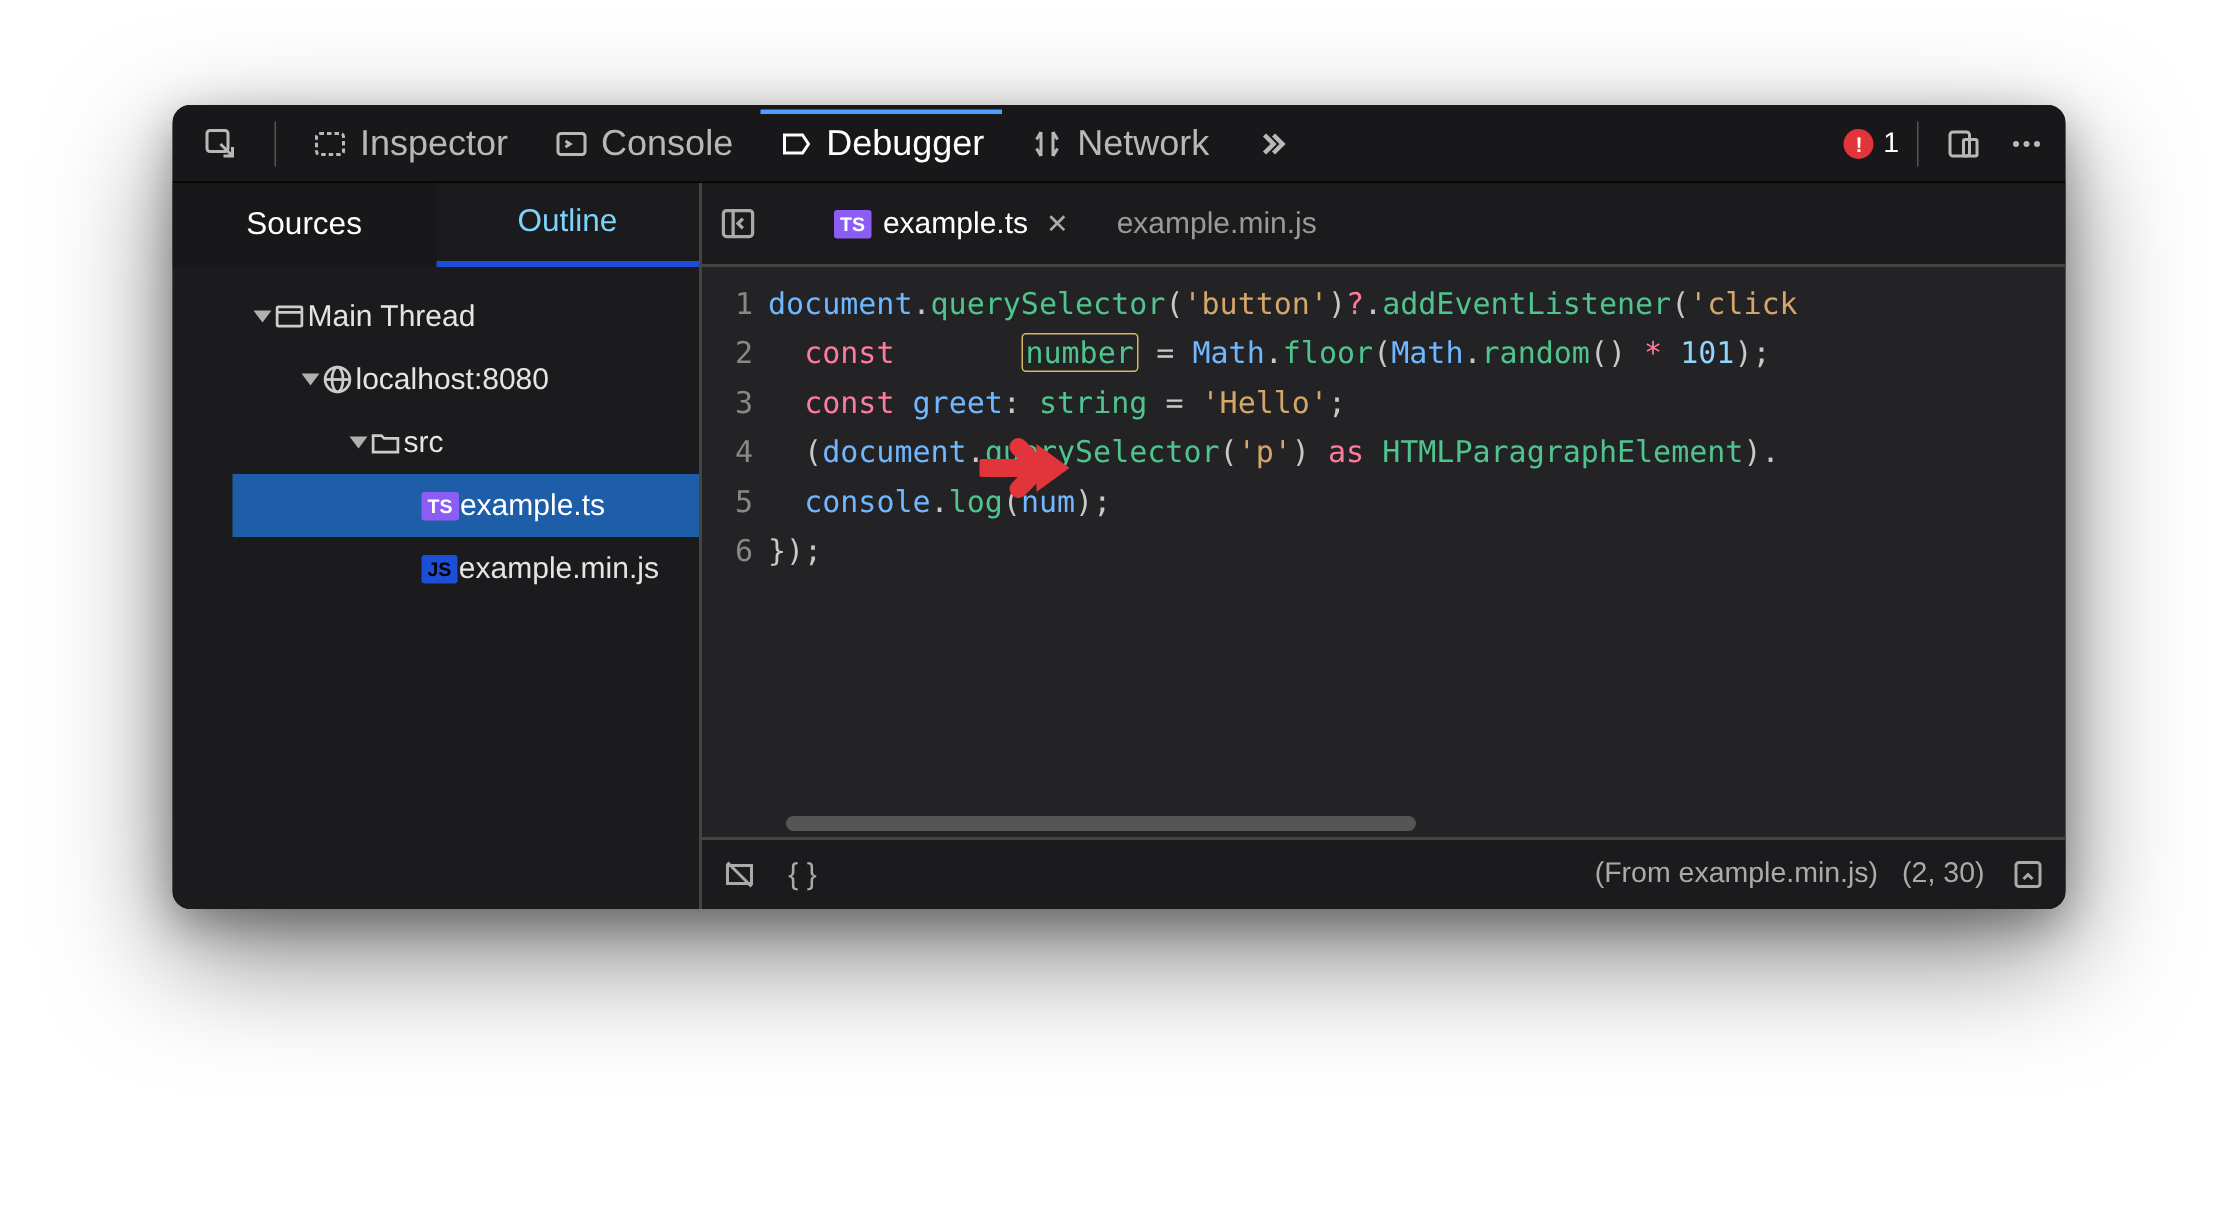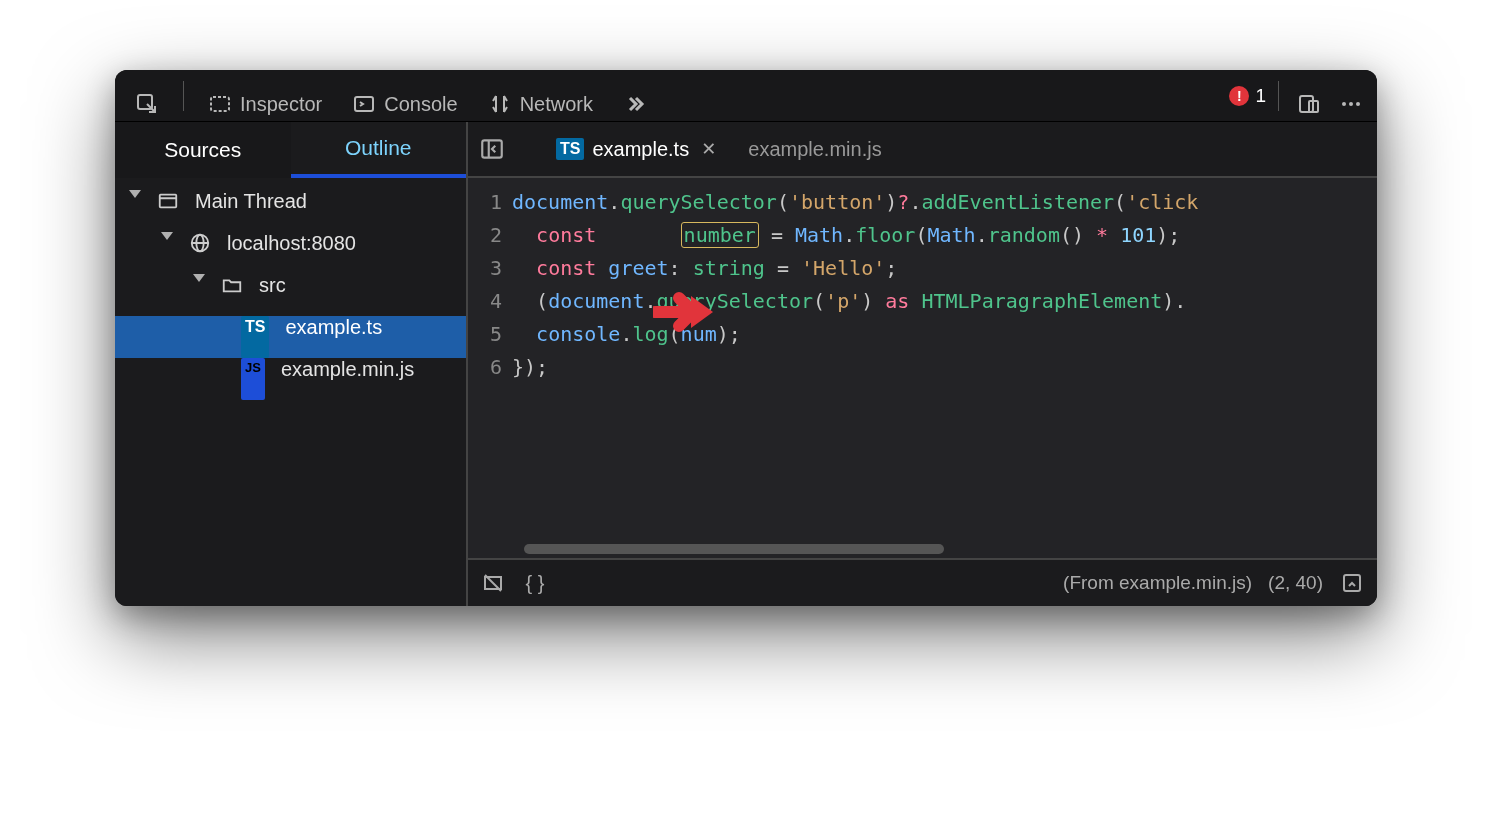--- a/index.html
+++ b/index.html
@@ -47,26 +47,26 @@
   background: #18181a;
   height: 52px;
   display: flex;
   align-items: center;
   border-bottom: 1px solid #000;
   padding: 0 8px;
   gap: 6px;
 }
 .toolbar-btn {
   display: flex;
-  align-items: flex-end;
+  align-items: center;
   gap: 8px;
   padding: 0 12px;
   height: 46px;
   color: #b8b8b8;
-  font-size: 20px;
+  font-size: 24px;
   cursor: pointer;
   border-bottom: 3px solid transparent;
   border-top: 3px solid transparent;
 }
 .toolbar-btn.active {
   color: #fff;
   border-top-color: #4aa1ff;
 }
 .divider { width: 1px; height: 30px; background: #555; margin: 0 6px; }
 .toolbar-spacer { flex: 1; }
@@ -117,40 +117,42 @@
   color: #fff;
   background: #18181a;
   border-bottom: none;
 }
 .tree {
   padding: 12px 0;
   font-size: 20px;
 }
 .tree-row {
   display: flex;
+  align-items: center;
   height: 42px;
-  gap: 16px;
+  gap: 1px;
   cursor: pointer;
   color: #e4e4e4;
   white-space: nowrap;
+  margin-left: 40px;
 }
 .tree-row.selected {
   background: #1e5ea8;
   color: #fff;
 }
 .chev {
   width: 0; height: 0;
   border-left: 6px solid transparent;
   border-right: 6px solid transparent;
   border-top: 8px solid #b0b0b0;
 }
 .badge-ts {
-  background: #0369a1;
-  color: #fff;
-  font-size: 16px;
+  background: #8b5cf6;
+  color: #fff;
+  font-size: 13px;
   font-weight: bold;
   padding: 2px 4px;
   border-radius: 2px;
 }
 .badge-js {
   background: #1d4ed8;
   color: #000;
   font-size: 13px;
   font-weight: bold;
   padding: 2px 4px;
@@ -284,20 +286,26 @@
           <rect x="3" y="5" width="18" height="14" rx="2" stroke-dasharray="3 2"></rect>
         </svg>
       <span>Inspector</span>
     </div>
     <div class="toolbar-btn">
       <svg class="icon-svg" viewBox="0 0 24 24" fill="none" stroke="#b8b8b8" stroke-width="2">
           <rect x="3" y="5" width="18" height="14" rx="2"></rect>
           <path d="M8 10l3 2-3 2"></path>
         </svg>
       <span>Console</span>
+    </div>
+    <div class="toolbar-btn active">
+      <svg class="icon-svg" viewBox="0 0 24 24" fill="none" stroke="#fff" stroke-width="2">
+          <path d="M4 6h12l4 6-4 6H4z"></path>
+        </svg>
+      <span>Debugger</span>
     </div>
     <div class="toolbar-btn">
       <svg class="icon-svg" viewBox="0 0 24 24" fill="none" stroke="#b8b8b8" stroke-width="2">
           <path d="M8 4v16M16 4v16M8 4l-3 5M8 20l-3-5M16 4l3 5M16 20l3-5"></path>
         </svg>
       <span>Network</span>
     </div>
     <div class="toolbar-btn">
       <svg class="icon-svg" viewBox="0 0 24 24" fill="none" stroke="#b8b8b8" stroke-width="3">
           <path d="M7 6l6 6-6 6M13 6l6 6-6 6"></path>
@@ -409,21 +417,21 @@
           <svg width="24" height="24" viewBox="0 0 24 24" fill="none" stroke="#aaa" stroke-width="2">
               <path d="M4 6h16v12H4z"></path>
               <line x1="4" y1="4" x2="20" y2="20"></line>
             </svg>
         </div>
         <div class="status-icon">
           <span style="color:#aaa;font-size:20px">{ }</span>
         </div>
         <div class="spacer"></div>
         <span>(From example.min.js)</span>
-        <span>(2, 40)</span>
+        <span>(2, 30)</span>
         <div class="status-icon">
           <svg width="24" height="24" viewBox="0 0 24 24" fill="none" stroke="#aaa" stroke-width="2">
               <rect x="4" y="4" width="16" height="16" rx="2"></rect>
               <path d="M9 15l3-3 3 3"></path>
             </svg>
         </div>
       </div>
     </div>
   </div>
 

